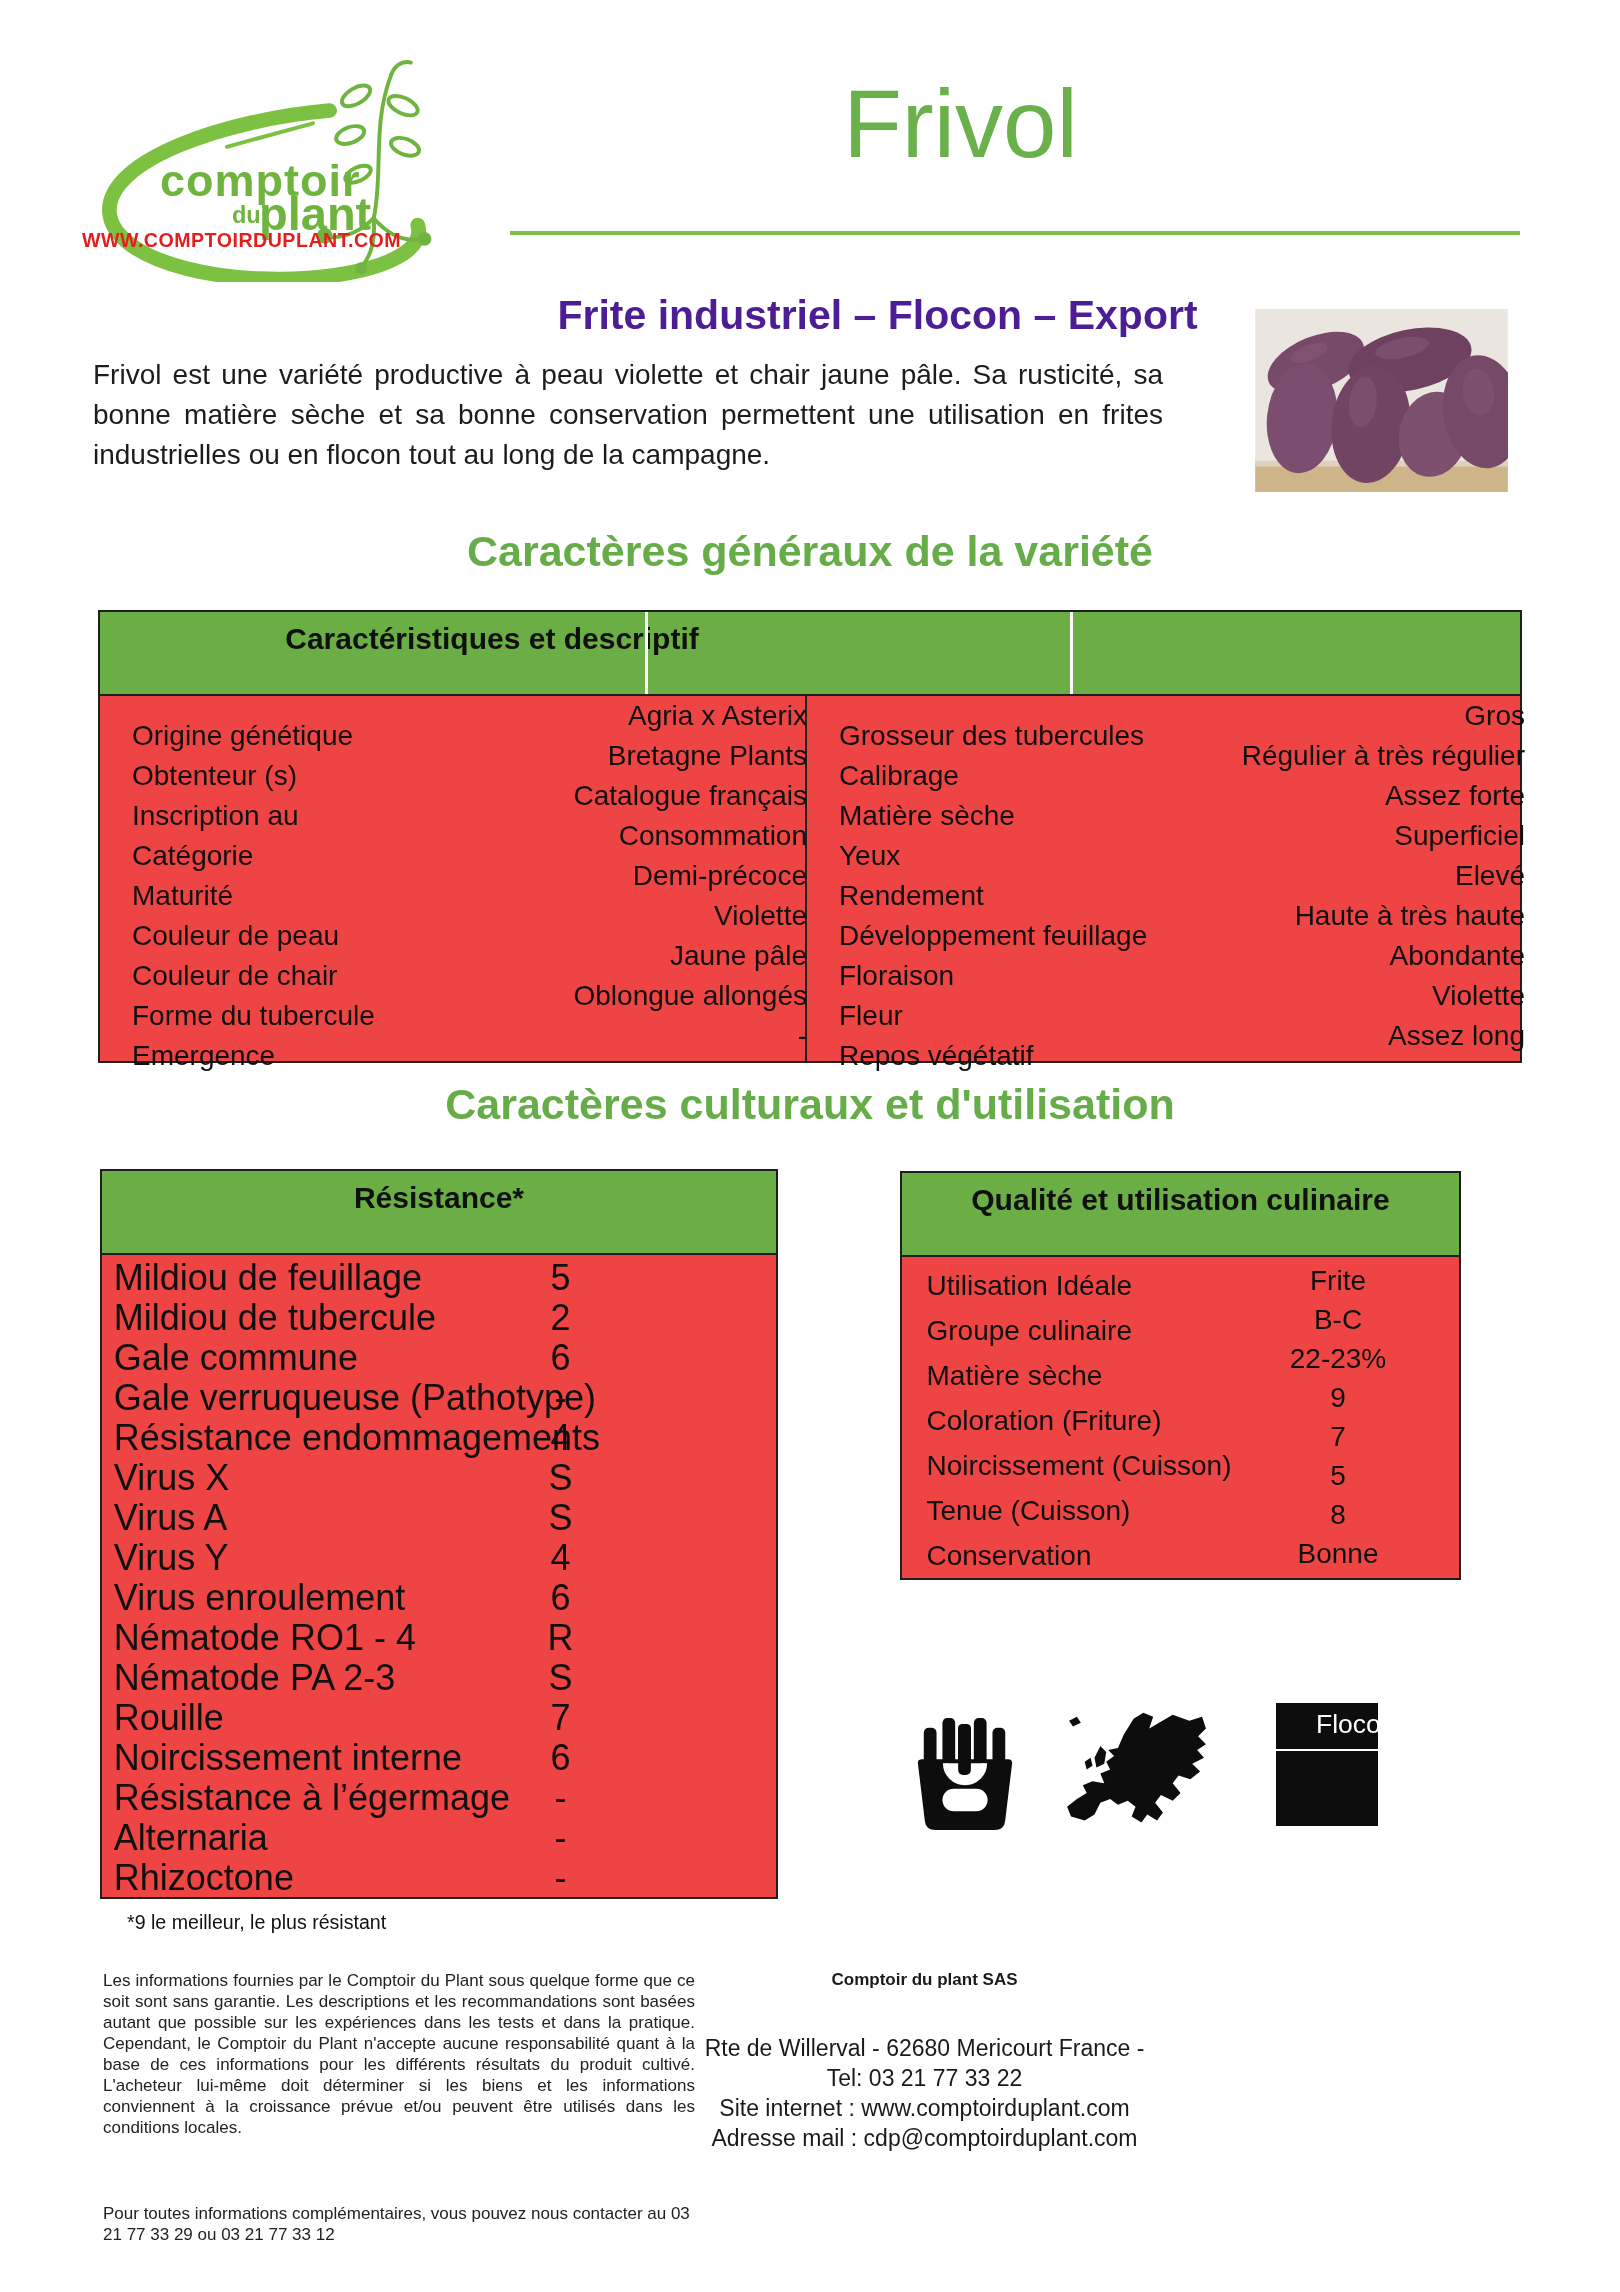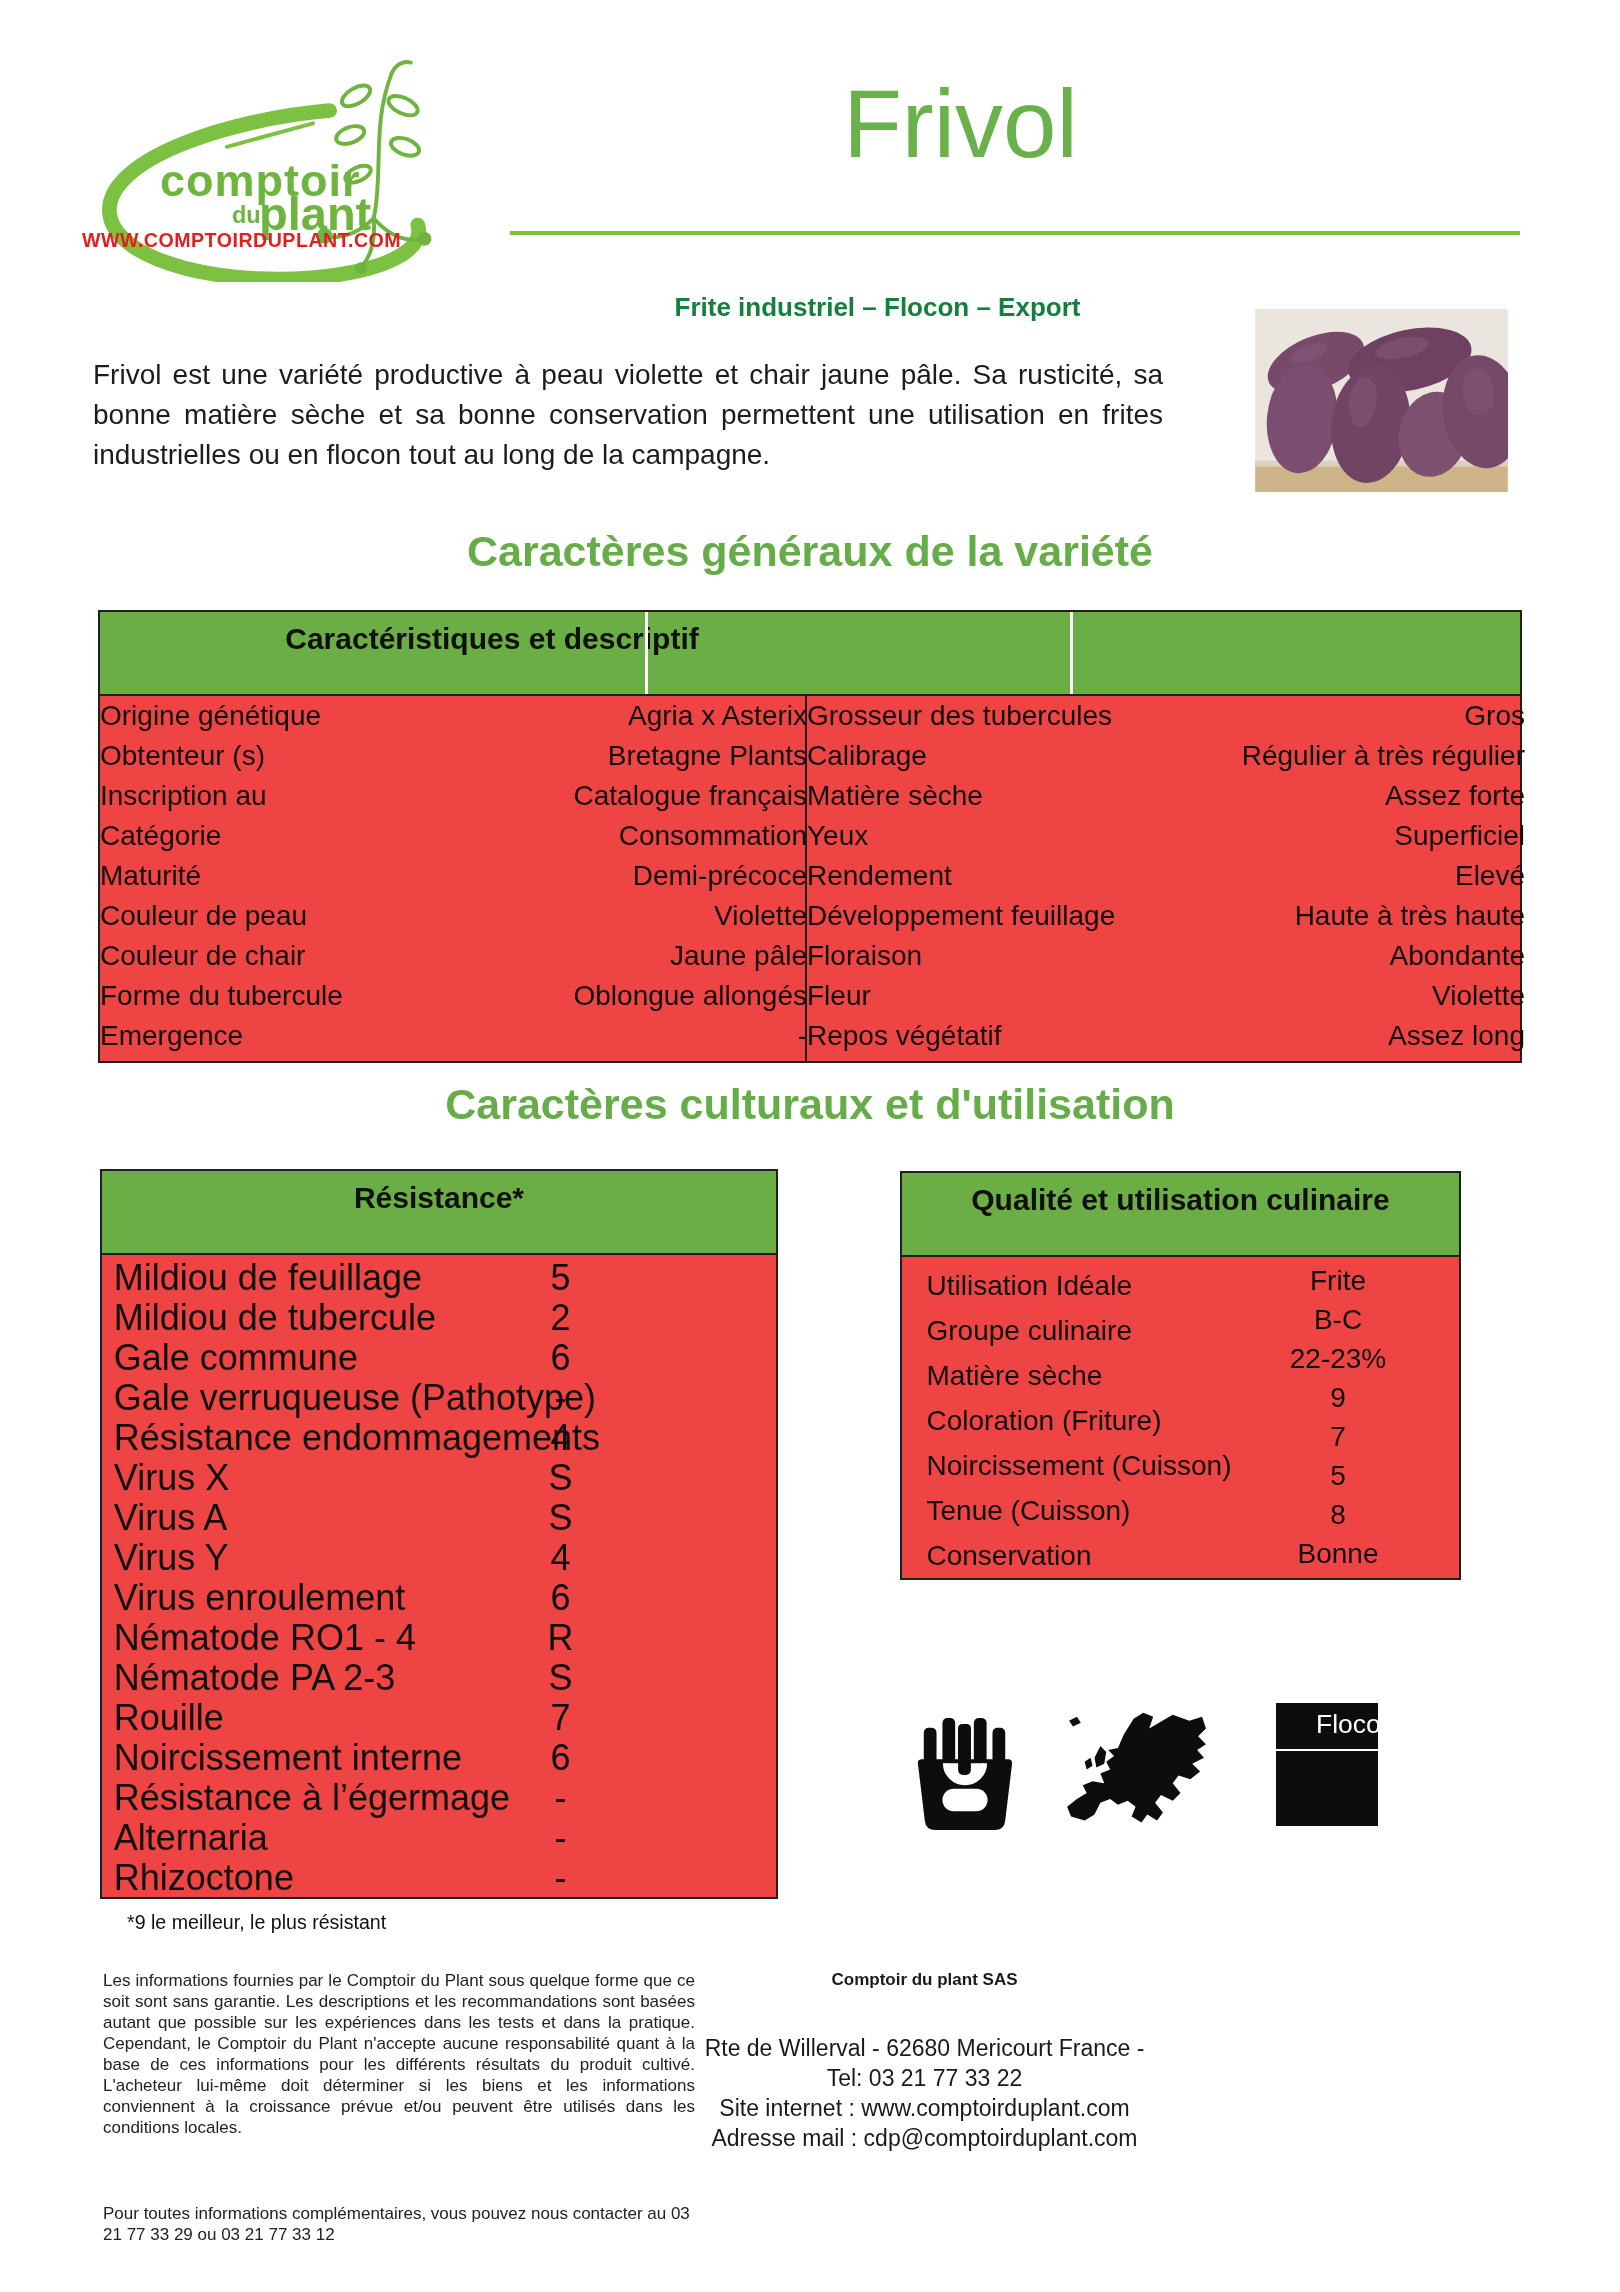--- a/index.html
+++ b/index.html
@@ -13,21 +13,21 @@
   .logo svg { position:absolute; left:0; top:0; }
   .logo .word-comptoir { position:absolute; left:80px; top:118px; font-size:45px; font-weight:bold; color:#6fb43f; letter-spacing:1px; }
   .logo .word-du { position:absolute; left:152px; top:165px; font-size:23.5px; font-weight:bold; color:#6fb43f; }
   .logo .word-plant { position:absolute; left:179px; top:149px; font-size:47px; font-weight:bold; color:#6fb43f; }
   .logo .url { position:absolute; left:2px; top:192px; font-size:19.6px; font-weight:bold; color:#e31e1e; letter-spacing:0.5px; }
   
   .title { position:absolute; left:686px; top:69px; width:549px; text-align:center;
            font-size:96px; color:#6ab14c; font-weight:400; }
   .title-rule { position:absolute; left:510px; top:231px; width:1010px; height:3.9px; background:#7cc142; }
   .subtitle { position:absolute; left:510px; top:292px; width:735px; text-align:center;
-              font-size:26px; font-weight:bold; color:#15803d; }
+              font-size:41px; font-weight:bold; color:#4c1d95; }
   
   .intro { position:absolute; left:93px; top:355px; width:1070px; font-size:28px;
            line-height:40px; text-align:justify; color:#1c1c1c; }
   
   .photo { position:absolute; left:1255px; top:309px; width:253px; height:183px; }
   
   .section-h { position:absolute; left:0; width:1620px; text-align:center;
                font-size:43px; font-weight:bold; color:#66ac48; }
   .section-h.general { top:527px; }
   .section-h.cultural { top:1080px; }
@@ -36,21 +36,21 @@
   .tbl-head { position:relative; height:84px; background:#6cae46; border-bottom:2px solid #1f1f1f; }
   .tbl-head .head-label { position:absolute; top:9.8px; font-size:30px; font-weight:bold; color:#101010; text-align:center; }
   
   .char-table { left:98px; top:610px; width:1424px; height:453px; }
   .char-table .head-label { left:0; width:784px; }
   .char-head-gap { position:absolute; top:0; width:2.9px; height:100%; background:#ffffff; }
   .char-divider { position:absolute; left:705px; top:84px; bottom:0; width:2px; background:#1f1f1f; }
   .char-body { position:relative; }
   .char-row { display:grid; grid-template-columns:289px 418px 401px 317px; height:40px;
               font-size:28px; line-height:40px; color:#101010; }
-  .char-row .lbl { padding-left:0; text-align:left; white-space:nowrap; }
+  .char-row .lbl { padding-left:32px; text-align:left; white-space:nowrap;margin-top:20px; }
   .char-row .val { text-align:right; white-space:nowrap; }
   
   .res-table { left:100px; top:1169px; width:678px; height:730px; }
   .res-table .head-label { left:0; width:100%; }
   .res-body { padding-top:2.9px; }
   .res-row { display:grid; grid-template-columns:304px 245px 125px; height:40px;
              font-size:36px; line-height:40px; color:#101010;gap:32px; }
   .res-row .lbl { padding-left:11.8px; white-space:nowrap; }
   .res-row .val { text-align:center; }
   .res-footnote { position:absolute; left:127px; top:1911px; font-size:19.6px; color:#111; }

